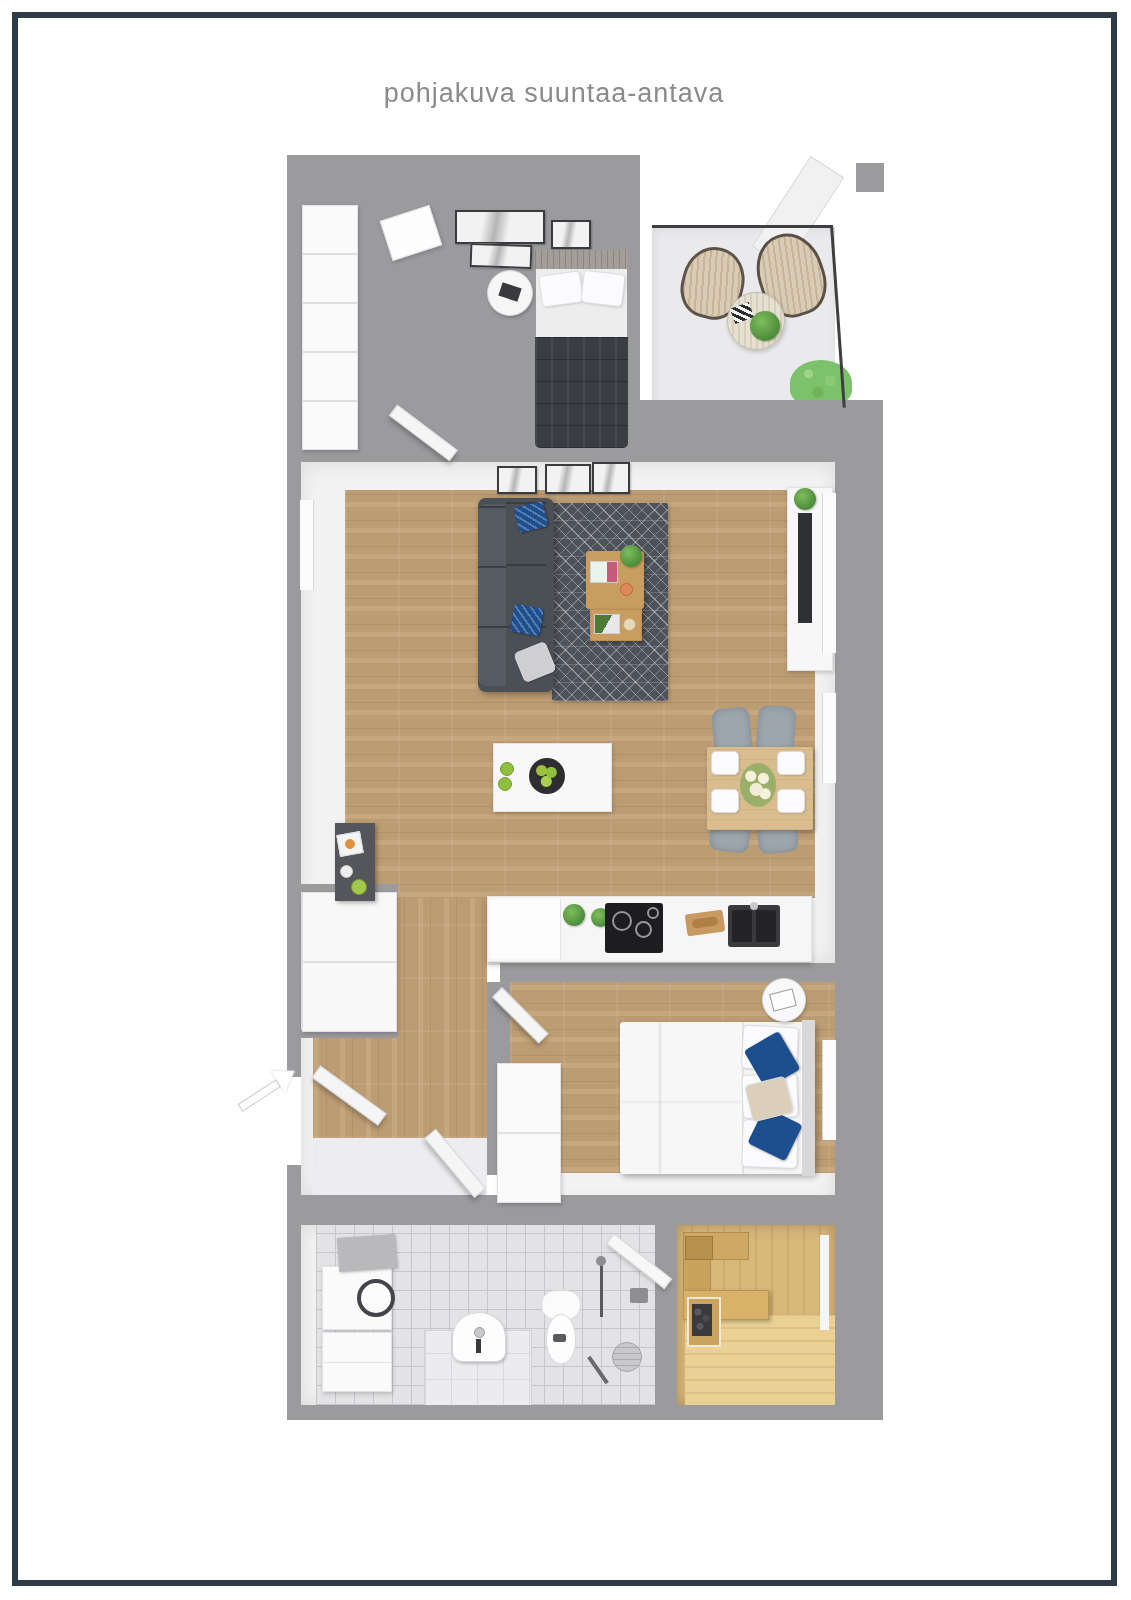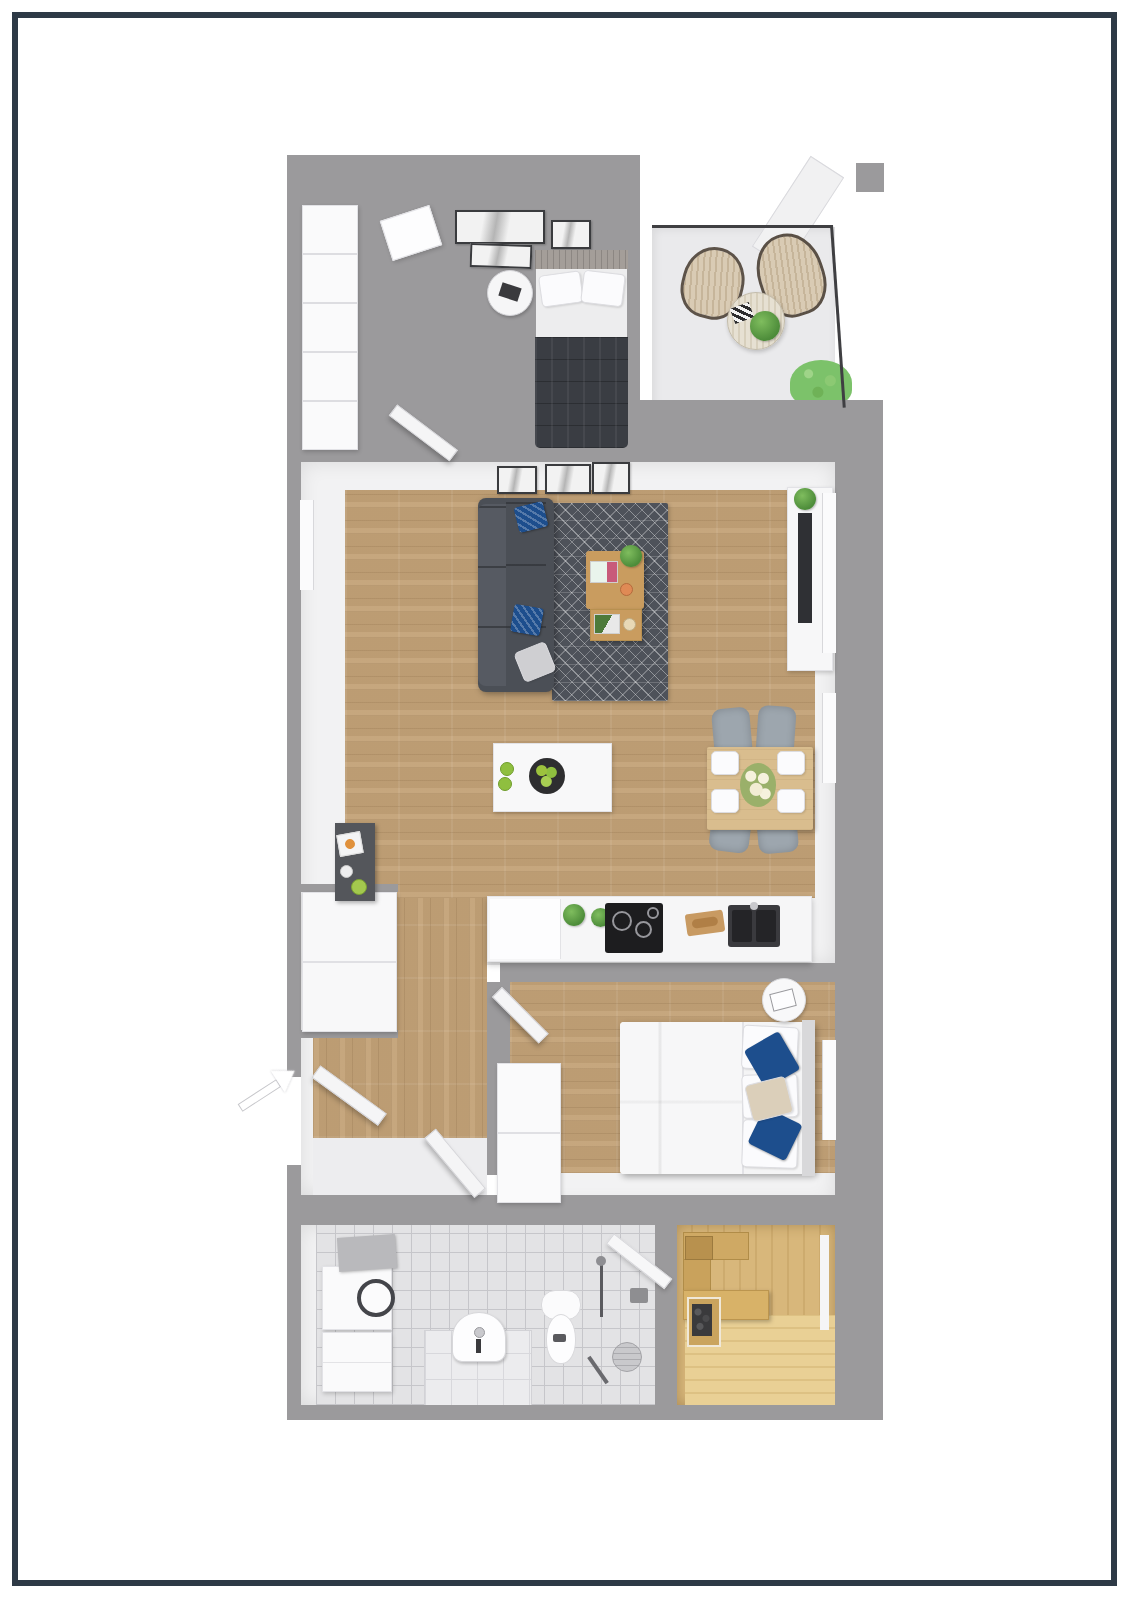--- a/index.html
+++ b/index.html
@@ -40,20 +40,21 @@
   .saunawall{background:repeating-linear-gradient(90deg,#d8b77b 0 14px,#cdab6e 14px 16px);}
   .saunafloor{background:repeating-linear-gradient(0deg,#e9d095 0 11px,#ddc183 11px 13px);}
   .burner{position:absolute;border:2px solid #97979c;border-radius:50%;}
 </style>
 </head>
 <body>
 
 <div class="canvas">
 
   <div class="frame"></div>
+  <div class="title">pohjakuva suuntaa-antava</div>
 
   <div class="w" style="left:287px;top:155px;width:353px;height:307px;"></div>
   <div class="w" style="left:287px;top:448px;width:14px;height:972px;"></div>
   <div class="w" style="left:287px;top:448px;width:548px;height:14px;"></div>
   <div class="w" style="left:640px;top:400px;width:243px;height:62px;"></div>
   <div class="w" style="left:835px;top:408px;width:48px;height:1012px;"></div>
   <div class="w" style="left:856px;top:163px;width:28px;height:29px;"></div>
   <div class="w" style="left:500px;top:963px;width:335px;height:19px;"></div>
   <div class="w" style="left:487px;top:982px;width:23px;height:193px;"></div>
   <div class="w" style="left:287px;top:1195px;width:548px;height:30px;"></div>

